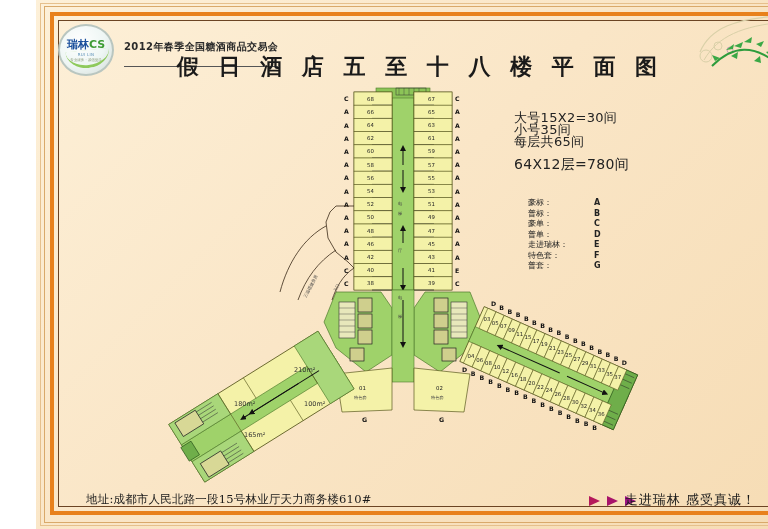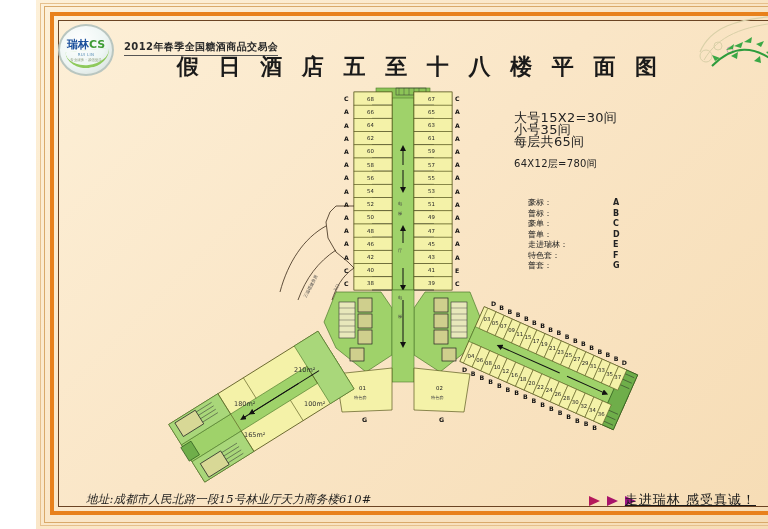--- a/index.html
+++ b/index.html
@@ -48,59 +48,59 @@
   .logo-sub2 { font-size:3.5px; color:#8a9a7a; margin-top:1px;}
   .logo-swoosh {
     position:absolute; left:6px; top:24px; width:44px; height:18px;
     border-bottom:3px solid #7ec242; border-radius:0 0 50% 50%/0 0 100% 100%;
     transform:rotate(-6deg); opacity:.85;
   }
   
   .expo-line {
     position:absolute; left:88px; top:40px;
     font-size:10px; color:#2b2b2b; font-weight:bold;
-    border-bottom:1px solid #555; padding-bottom:1px;
+    border-bottom:1px solid #555; padding-bottom:12px;
     letter-spacing:.4px;
   }
   .main-title {
     position:absolute; left:0; right:0; top:52px;
     text-align:center;
     font-family:"DejaVu Serif","Liberation Serif",serif;
     font-size:22px; font-weight:bold; color:#1a1a1a;
     letter-spacing:6px;
   }
   
   .vine { position:absolute; right:14px; top:8px; width:100px; height:80px; z-index:4; pointer-events:none;}
   
   .notes {
     position:absolute; left:478px; top:112px;
     font-size:13px; color:#222; line-height:12px; letter-spacing:.3px;
   }
   .notes2 {
     position:absolute; left:478px; top:158px;
-    font-size:10px; color:#222; line-height:12px; letter-spacing:.3px;text-align:center;
+    font-size:14px; color:#222; line-height:12px; letter-spacing:.3px;text-align:center;
   }
   
   .legend {
     position:absolute; left:492px; top:198px;
     font-size:8px; color:#222; line-height:10.5px;
   }
-  .legend-row { display:flex;gap:19px; }
+  .legend-row { display:flex; }
   .legend-label { width:66px; text-align:left; letter-spacing:0px;}
   .legend-code { width:14px; text-align:left; font-weight:bold;}
   
   .footer-addr {
     position:absolute; left:50px; bottom:22px;
     font-family:"DejaVu Serif","Liberation Serif",serif;
-    font-size:11.5px; color:#1a1a1a; letter-spacing:.2px;font-style:italic;
+    font-size:11.5px; color:#1a1a1a; letter-spacing:.2px;
   }
   .footer-slogan {
     position:absolute; right:48px; bottom:20px;
     font-family:"DejaVu Serif","Liberation Serif",serif;
-    font-size:13px; color:#1a1a1a; letter-spacing:1px;text-decoration:underline;
+    font-size:13px; color:#1a1a1a; letter-spacing:1px;
   }
   .arrows { position:absolute; right:168px; bottom:23px; display:flex; gap:7px;}
   .arrow-tri {
     width:0;height:0;border-left:11px solid #b5195b;
     border-top:5px solid transparent;border-bottom:5px solid transparent;
   }
   .arrow-tri:nth-child(2){ border-left-color:#a8136a; }
   .arrow-tri:nth-child(3){ border-left-color:#9b1282; }
   
   #plan { position:absolute; left:0; top:0; width:768px; height:529px; }

